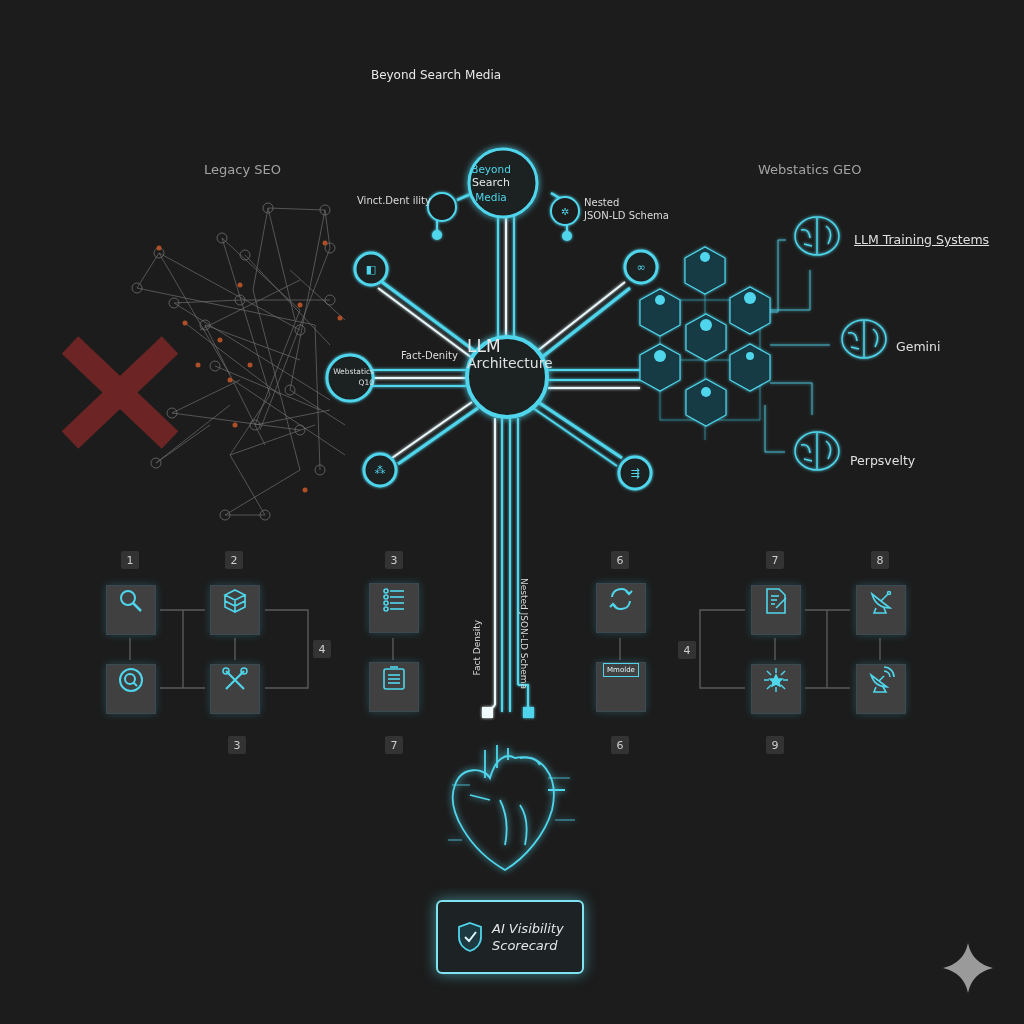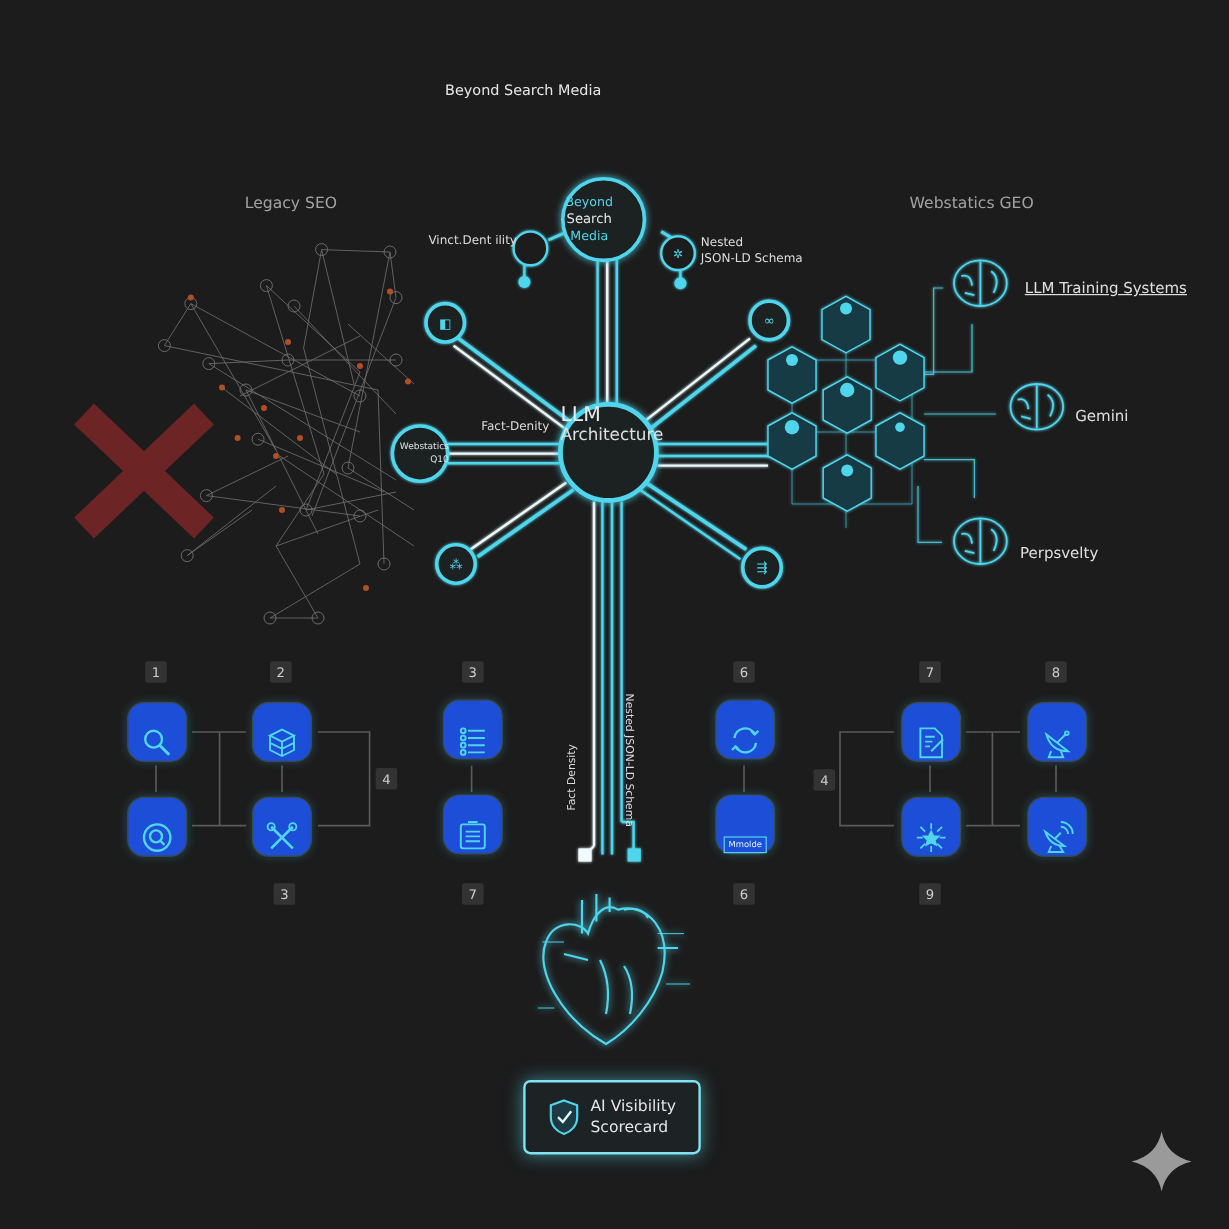--- a/index.html
+++ b/index.html
@@ -4,23 +4,23 @@
 <style>
   html,body{margin:0;padding:0;}
   body{width:1024px;height:1024px;background:#1c1c1c;position:relative;overflow:hidden;font-family:"DejaVu Sans",sans-serif;color:#e6e6e6;}
   .abs{position:absolute;}
   .title{left:0;width:872px;top:68px;text-align:center;font-size:12px;color:#e8e8e8;}
   .section-title{font-size:13px;color:#a3a3a3;}
   .label-sm{font-size:10px;color:#dcdcdc;white-space:nowrap;}
   .label-md{font-size:12.5px;color:#e0e0e0;white-space:nowrap;}
   svg.layer{position:absolute;left:0;top:0;}
   .step-badge{width:18px;height:18px;background:#333;border-radius:2px;color:#cfcfcf;font-size:11px;display:flex;align-items:center;justify-content:center;}
-  .icon-tile{width:48px;height:48px;border:1.5px solid #3a4a52;border-radius:14px;background:#1d4ed8;box-shadow:0 0 8px rgba(70,200,230,0.25);display:flex;align-items:flex-end;justify-content:center;}
+  .icon-tile{width:48px;height:48px;border:1.5px solid #3a4a52;border-radius:0;background:#404040;box-shadow:0 0 8px rgba(70,200,230,0.25);display:flex;align-items:flex-start;justify-content:center;}
   .icon-tile svg{width:30px;height:30px;}
-  .scorecard{left:436px;top:900px;width:148px;height:62px;border:2px solid #7fe3f0;border-radius:6px;box-shadow:0 0 14px rgba(90,220,240,0.55);background:#1d2224;display:flex;align-items:center;gap:8px;padding-left:18px;box-sizing:border-box;}
+  .scorecard{left:436px;top:900px;width:148px;height:74px;border:2px solid #7fe3f0;border-radius:6px;box-shadow:0 0 14px rgba(90,220,240,0.55);background:#1d2224;display:flex;align-items:center;gap:8px;padding-left:18px;box-sizing:border-box;font-style:italic;}
   .scorecard-text{font-size:13px;color:#e6e6e6;line-height:17px;}
   .vert{writing-mode:vertical-rl;transform:rotate(180deg);font-size:9px;color:#dcdcdc;}
 </style>
 </head>
 <body>
 
 <div class="abs title">Beyond Search Media</div>
 <div class="abs section-title" style="left:204px;top:162px;">Legacy SEO</div>
 <div class="abs section-title" style="left:758px;top:162px;">Webstatics GEO</div>
 

